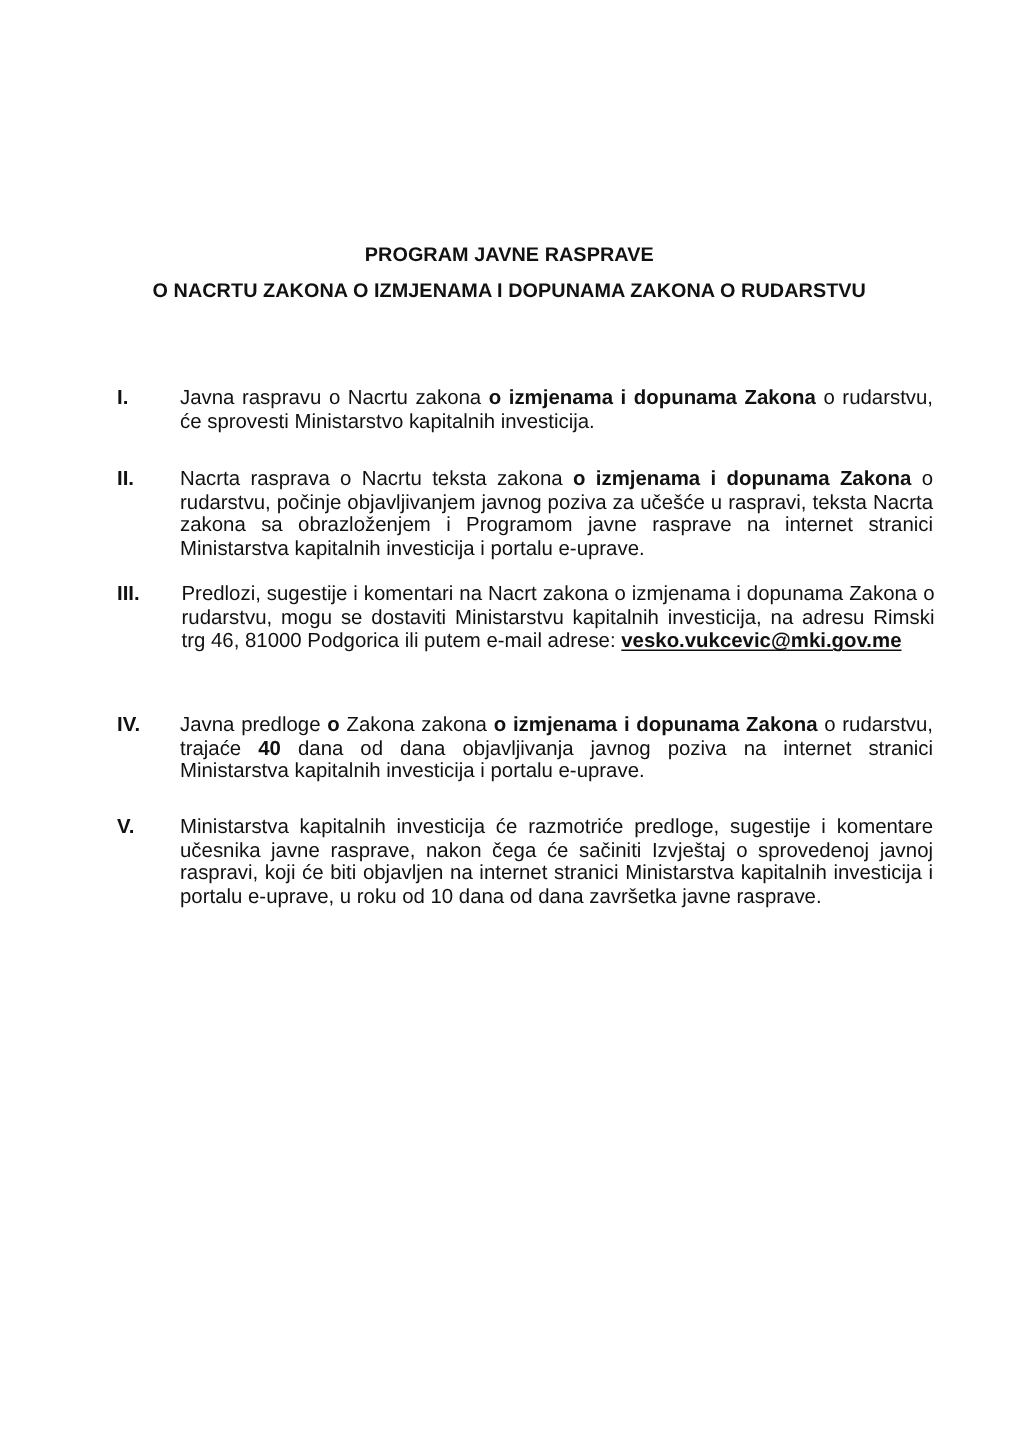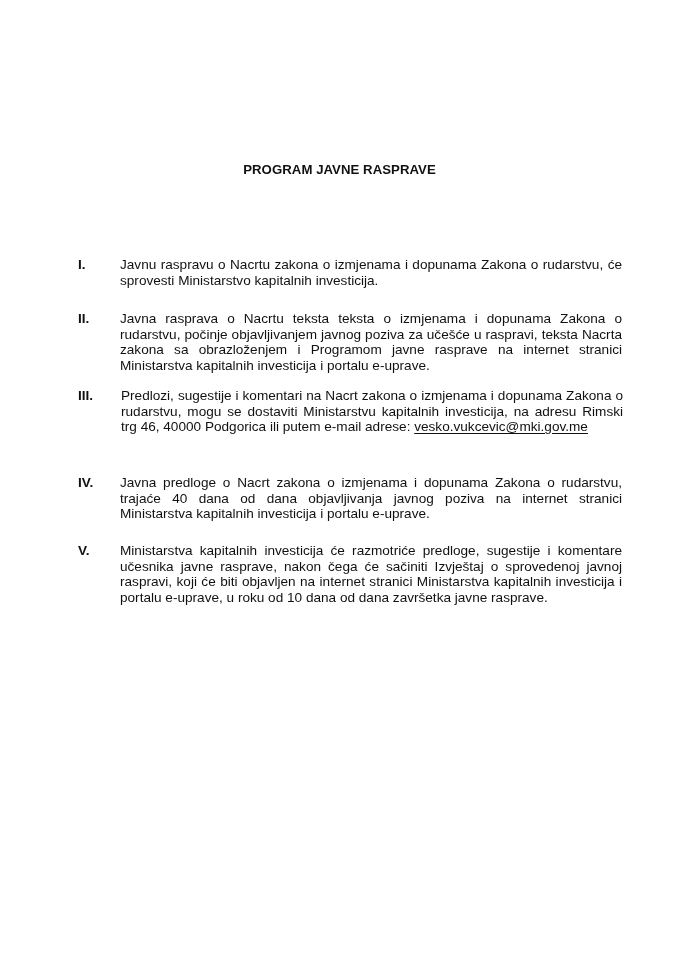--- a/index.html
+++ b/index.html
@@ -49,58 +49,59 @@
     }
     .body-text {
       position: absolute;
       left: 42px;
       width: 502px;
       top: 0;
       font-size: 13.6px;
       line-height: 15.6px;
       text-align: justify;
     }
-    .b { font-weight: normal; margin-top: 36px; }
+    .b { font-weight: bold; margin-top: 36px; }
     .email {
-      font-weight: normal;
+      font-weight: bold;
       text-decoration: underline;
       text-underline-offset: 2px;
     }
     #sec-1 { top: 257px; }
     #sec-2 { top: 311px; }
     #sec-3 { top: 388px; }
     #sec-4 { top: 475px; }
     #sec-5 { top: 543px; }
     #sec-3 .body-text { left: 43px; }
   </style>
 </head>
 <body>
 
 <div class="page">
 
   <div class="title t1">PROGRAM JAVNE RASPRAVE</div>
+  <div class="title t2">O NACRTU ZAKONA O IZMJENAMA I DOPUNAMA ZAKONA O RUDARSTVU</div>
 
   <div class="section" id="sec-1">
     <div class="numeral">I.</div>
-    <div class="body-text"><span>Javnu raspravu o Nacrtu zakona </span><span class="b">o izmjenama i dopunama Zakona</span><span> o rudarstvu, će sprovesti Ministarstvo kapitalnih investicija.</span></div>
+    <div class="body-text"><span>Javna raspravu o Nacrtu zakona </span><span class="b">o izmjenama i dopunama Zakona</span><span> o rudarstvu, će sprovesti Ministarstvo kapitalnih investicija.</span></div>
   </div>
 
   <div class="section" id="sec-2">
     <div class="numeral">II.</div>
-    <div class="body-text"><span>Javna rasprava o Nacrtu teksta teksta </span><span class="b">o izmjenama i dopunama Zakona</span><span> o rudarstvu, počinje objavljivanjem javnog poziva za učešće u raspravi, teksta Nacrta zakona sa obrazloženjem i Programom javne rasprave na internet stranici Ministarstva kapitalnih investicija i portalu e-uprave.</span></div>
+    <div class="body-text"><span>Nacrta rasprava o Nacrtu teksta zakona </span><span class="b">o izmjenama i dopunama Zakona</span><span> o rudarstvu, počinje objavljivanjem javnog poziva za učešće u raspravi, teksta Nacrta zakona sa obrazloženjem i Programom javne rasprave na internet stranici Ministarstva kapitalnih investicija i portalu e-uprave.</span></div>
   </div>
 
   <div class="section" id="sec-3">
     <div class="numeral">III.</div>
-    <div class="body-text"><span>Predlozi, sugestije i komentari na Nacrt zakona o izmjenama i dopunama Zakona o rudarstvu, mogu se dostaviti Ministarstvu kapitalnih investicija, na adresu Rimski trg 46, 40000 Podgorica ili putem e-mail adrese: </span><span class="email">vesko.vukcevic@mki.gov.me</span></div>
+    <div class="body-text"><span>Predlozi, sugestije i komentari na Nacrt zakona o izmjenama i dopunama Zakona o rudarstvu, mogu se dostaviti Ministarstvu kapitalnih investicija, na adresu Rimski trg 46, 81000 Podgorica ili putem e-mail adrese: </span><span class="email">vesko.vukcevic@mki.gov.me</span></div>
   </div>
 
   <div class="section" id="sec-4">
     <div class="numeral">IV.</div>
-    <div class="body-text"><span>Javna predloge </span><span class="b">o</span><span> Nacrt zakona </span><span class="b">o izmjenama i dopunama Zakona</span><span> o rudarstvu, trajaće </span><span class="b">40</span><span> dana od dana objavljivanja javnog poziva  na internet stranici Ministarstva kapitalnih investicija i portalu e-uprave.</span></div>
+    <div class="body-text"><span>Javna predloge </span><span class="b">o</span><span> Zakona zakona </span><span class="b">o izmjenama i dopunama Zakona</span><span> o rudarstvu, trajaće </span><span class="b">40</span><span> dana od dana objavljivanja javnog poziva  na internet stranici Ministarstva kapitalnih investicija i portalu e-uprave.</span></div>
   </div>
 
   <div class="section" id="sec-5">
     <div class="numeral">V.</div>
     <div class="body-text"><span>Ministarstva kapitalnih investicija će razmotriće predloge, sugestije i komentare učesnika javne rasprave, nakon čega će sačiniti Izvještaj o sprovedenoj javnoj raspravi, koji će biti objavljen na internet stranici Ministarstva kapitalnih investicija i portalu e-uprave, u roku od 10 dana od dana završetka javne rasprave.</span></div>
   </div>
 
 </div>
 
 </body></html>

